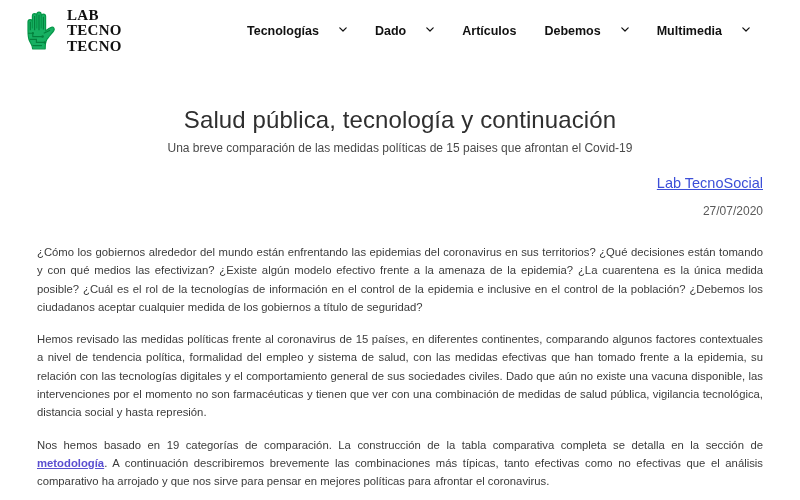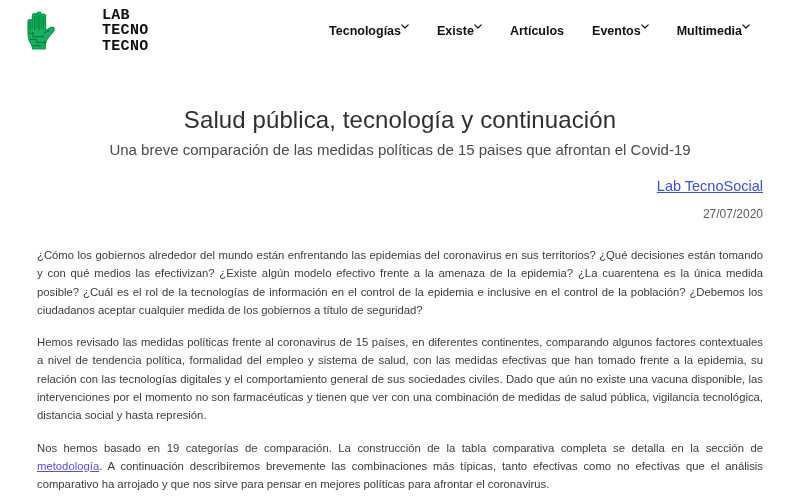--- a/index.html
+++ b/index.html
@@ -35,38 +35,38 @@
     width: 38px;
     height: 42px;
     display: block;
   }
   .brand-text {
     display: flex;
     flex-direction: column;
     line-height: 1.02;
   }
   .brand-text span {
-    font-family: Liberation Mono, monospace;
+    font-family: Liberation Serif, serif;
     font-weight: bold;
     font-size: 15px;
     letter-spacing: 0.3px;
     color: #111111;
-    margin-left: 35px;
   }
 
   .main-nav {
     margin-left: auto;
     display: flex;
     align-items: center;
     gap: 28px;
     padding-right: 36px;
   }
   .nav-item {
     display: flex;
-    gap: 0;
+    align-items: center;
+    gap: 20px;
     font-size: 12.5px;
     font-weight: bold;
     color: #111111;
     text-decoration: none;
     white-space: nowrap;
     cursor: pointer;
   }
   .chev {
     display: inline-block;
     width: 8px;
@@ -89,21 +89,21 @@
   .post-title {
     margin: 44px 0 0 0;
     font-size: 24px;
     font-weight: normal;
     color: #2f2f2f;
     text-align: center;
     letter-spacing: 0.1px;
   }
   .post-subtitle {
     margin: 7px 0 0 0;
-    font-size: 15px;
+    font-size: 12px;
     font-weight: normal;
     color: #4a4a4a;
     text-align: center;
   }
 
   .byline {
     margin-top: 19px;
     text-align: right;
   }
   .byline-author {
@@ -127,20 +127,21 @@
     font-size: 11.3px;
     line-height: 1.62;
     color: #3b3b3b;
     text-align: justify;
   }
 
   .inline-link {
     color: #5a4fd0;
     text-decoration: underline;
     cursor: pointer;
+    font-weight: bold;
   }
 </style>
 </head>
 <body>
 
 <header class="site-header">
 
   <a class="brand" href="#">
     <span class="brand-mark">
       <svg viewBox="0 0 38 42" width="38" height="42" aria-hidden="true">
@@ -180,34 +181,34 @@
     <a class="nav-item" href="#">
       <span>Tecnologías</span>
       <span class="chev">
         <svg viewBox="0 0 10 7" width="8" height="7">
             <path d="M1 1.4 L5 5.4 L9 1.4" fill="none" stroke="#111111" stroke-width="1.5" stroke-linecap="round" stroke-linejoin="round"></path>
           </svg>
       </span>
     </a>
 
     <a class="nav-item" href="#">
-      <span>Existe</span>
+      <span>Dado</span>
       <span class="chev">
         <svg viewBox="0 0 10 7" width="8" height="7">
             <path d="M1 1.4 L5 5.4 L9 1.4" fill="none" stroke="#111111" stroke-width="1.5" stroke-linecap="round" stroke-linejoin="round"></path>
           </svg>
       </span>
     </a>
 
     <a class="nav-item" href="#">
       <span>Artículos</span>
     </a>
 
     <a class="nav-item" href="#">
-      <span>Eventos</span>
+      <span>Debemos</span>
       <span class="chev">
         <svg viewBox="0 0 10 7" width="8" height="7">
             <path d="M1 1.4 L5 5.4 L9 1.4" fill="none" stroke="#111111" stroke-width="1.5" stroke-linecap="round" stroke-linejoin="round"></path>
           </svg>
       </span>
     </a>
 
     <a class="nav-item" href="#">
       <span>Multimedia</span>
       <span class="chev">

